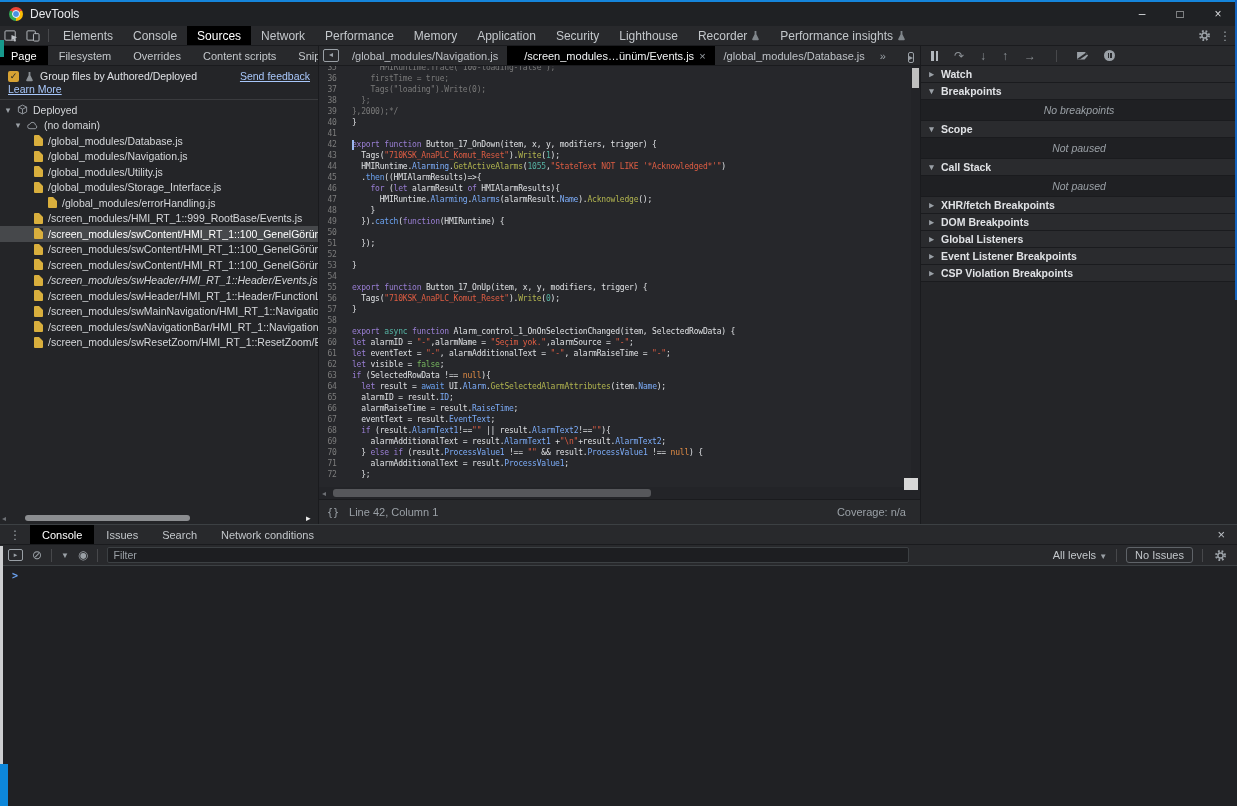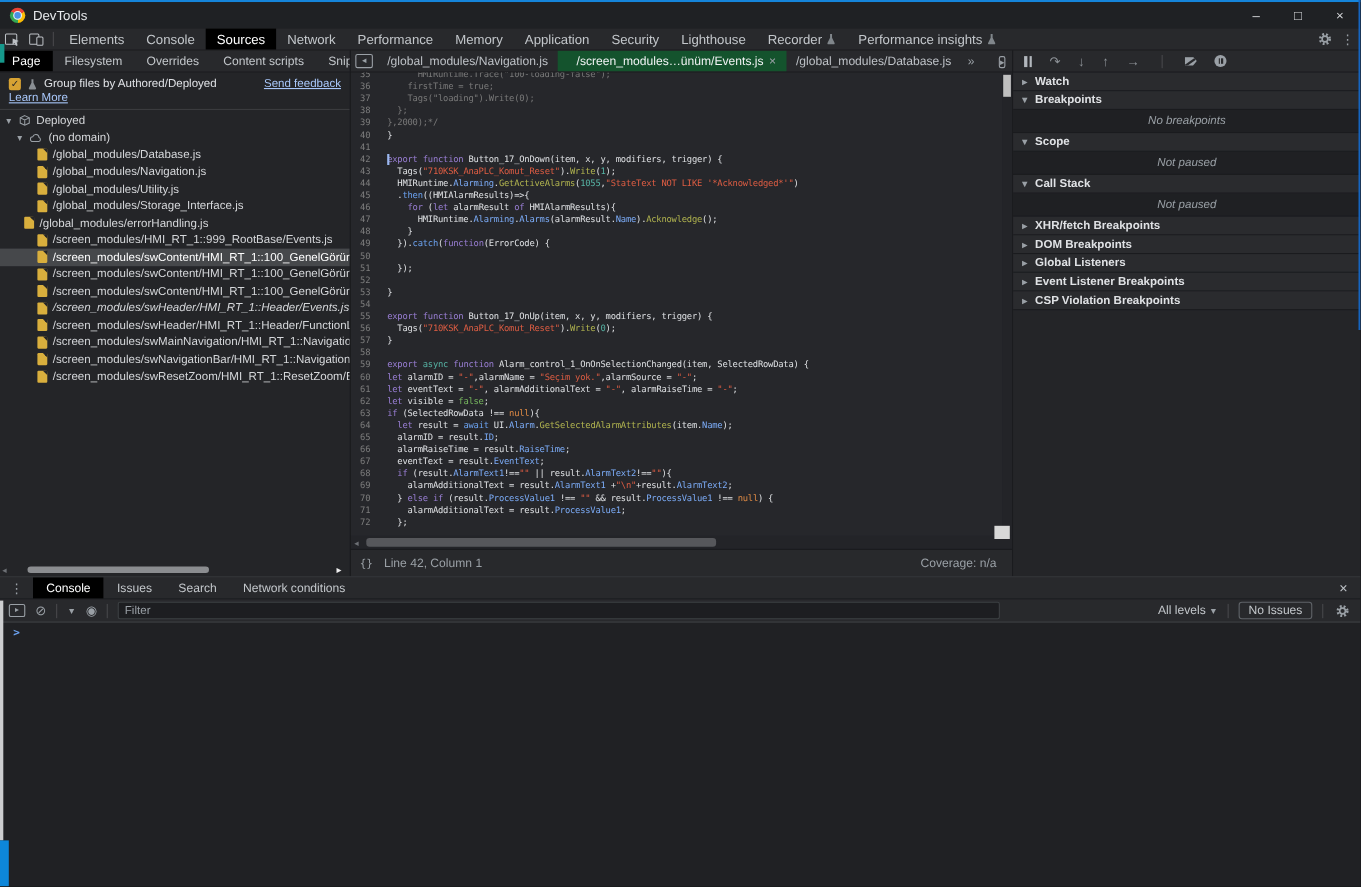--- a/index.html
+++ b/index.html
@@ -25,21 +25,21 @@
   .tb-right{margin-left:auto;display:flex;align-items:center;padding-right:6px;gap:8px;}
   .dots{color:#9aa0a6;font-size:12px;line-height:10px;}
   
   .subrow{background:#28292c;border-bottom:1px solid #1a1b1e;box-sizing:border-box;display:flex;align-items:stretch;overflow:hidden;}
   #nav-tabs{left:0;top:46px;width:318px;height:20px;}
   #editor-tabs{left:319px;top:46px;width:601px;height:20px;}
   #dbg-toolbar{left:921px;top:46px;width:316px;height:20px;display:flex;align-items:center;gap:16px;padding-left:10px;}
   .ptab{display:flex;align-items:center;padding:0 11px;color:#c3c7cb;white-space:nowrap;}
   .ptab.active{background:#000;color:#fff;}
   .etab{display:flex;align-items:center;gap:5px;padding:0 9px;color:#bdc1c6;white-space:nowrap;font-size:11px;}
-  .etab.active{background:#14532d;color:#f1f3f4;padding-left:17px;}
+  .etab.active{background:#000000;color:#f1f3f4;padding-left:17px;}
   .etab .x{color:#9aa0a6;font-size:11px;}
   .panel-toggle{display:flex;align-items:center;justify-content:center;width:24px;flex:none;color:#9aa0a6;}
   .ptbox{width:14px;height:11px;border:1px solid #9aa0a6;border-radius:2px;font-size:8px;line-height:10px;text-align:center;color:#9aa0a6;}
   .overflow-chevron{color:#9aa0a6;align-self:center;padding:0 6px;}
   .show-dbg{position:absolute;right:6px;top:4px;}
   
   .dico{color:#8d9297;font-size:12px;line-height:20px;}
   .pause-ic{display:inline-flex;gap:2px;align-items:center;height:20px;}
   .pause-ic i{display:block;width:2.5px;height:10px;background:#b2b7bd;}
   .bp-deact{position:relative;width:11px;height:8px;background:#9aa0a6;clip-path:polygon(0 0,68% 0,100% 50%,68% 100%,0 100%);}
@@ -299,21 +299,21 @@
             <span class="ficon"></span>
           </span>
           <span>/global_modules/Utility.js</span>
         </div>
         <div class="trow" style="padding-left: 34px;">
           <span style="display: flex;">
             <span class="ficon"></span>
           </span>
           <span>/global_modules/Storage_Interface.js</span>
         </div>
-        <div class="trow" style="padding-left: 22px; text-align: right;">
+        <div class="trow" style="padding-left: 48px; text-align: right;">
           <span style="display: flex;">
             <span class="ficon"></span>
           </span>
           <span>/global_modules/errorHandling.js</span>
         </div>
         <div class="trow" style="padding-left: 34px;">
           <span style="display: flex;">
             <span class="ficon"></span>
           </span>
           <span>/screen_modules/HMI_RT_1::999_RootBase/Events.js</span>
@@ -386,21 +386,21 @@
         <div class="cl"><span class="g">39</span><span class="t"><span class="tk-c">},2000);*/</span></span></div>
         <div class="cl"><span class="g">40</span><span class="t"><span class="tk-pl">}</span></span></div>
         <div class="cl"><span class="g">41</span><span class="t"></span></div>
         <div class="cl"><span class="g">42</span><span class="caret"></span><span class="t"><span class="tk-k">export</span><span class="tk-pl"> </span><span class="tk-k">function</span><span class="tk-pl"> Button_17_OnDown(item, x, y, modifiers, trigger) {</span></span></div>
         <div class="cl"><span class="g">43</span><span class="t"><span class="tk-pl">  Tags(</span><span class="tk-s">"710KSK_AnaPLC_Komut_Reset"</span><span class="tk-pl">).</span><span class="tk-f">Write</span><span class="tk-pl">(</span><span class="tk-num">1</span><span class="tk-pl">);</span></span></div>
         <div class="cl"><span class="g">44</span><span class="t"><span class="tk-pl">  HMIRuntime.</span><span class="tk-p">Alarming</span><span class="tk-pl">.</span><span class="tk-f">GetActiveAlarms</span><span class="tk-pl">(</span><span class="tk-num">1055</span><span class="tk-pl">,</span><span class="tk-s">"StateText NOT LIKE '*Acknowledged*'"</span><span class="tk-pl">)</span></span></div>
         <div class="cl"><span class="g">45</span><span class="t"><span class="tk-pl">  .</span><span class="tk-b">then</span><span class="tk-pl">((HMIAlarmResults)=&gt;{</span></span></div>
         <div class="cl"><span class="g">46</span><span class="t"><span class="tk-pl">    </span><span class="tk-k">for</span><span class="tk-pl"> (</span><span class="tk-k">let</span><span class="tk-pl"> alarmResult </span><span class="tk-k">of</span><span class="tk-pl"> HMIAlarmResults){</span></span></div>
         <div class="cl"><span class="g">47</span><span class="t"><span class="tk-pl">      HMIRuntime.</span><span class="tk-p">Alarming</span><span class="tk-pl">.</span><span class="tk-p">Alarms</span><span class="tk-pl">(alarmResult.</span><span class="tk-p">Name</span><span class="tk-pl">).</span><span class="tk-f">Acknowledge</span><span class="tk-pl">();</span></span></div>
         <div class="cl"><span class="g">48</span><span class="t"><span class="tk-pl">    }</span></span></div>
-        <div class="cl"><span class="g">49</span><span class="t"><span class="tk-pl">  }).</span><span class="tk-b">catch</span><span class="tk-pl">(</span><span class="tk-k">function</span><span class="tk-pl">(ErrorCode) {</span></span></div>
+        <div class="cl"><span class="g">49</span><span class="t"><span class="tk-pl">  }).</span><span class="tk-b">catch</span><span class="tk-pl">(</span><span class="tk-k">function</span><span class="tk-pl">(HMIRuntime) {</span></span></div>
         <div class="cl"><span class="g">50</span><span class="t"></span></div>
         <div class="cl"><span class="g">51</span><span class="t"><span class="tk-pl">  });</span></span></div>
         <div class="cl"><span class="g">52</span><span class="t"></span></div>
         <div class="cl"><span class="g">53</span><span class="t"><span class="tk-pl">}</span></span></div>
         <div class="cl"><span class="g">54</span><span class="t"></span></div>
         <div class="cl"><span class="g">55</span><span class="t"><span class="tk-k">export</span><span class="tk-pl"> </span><span class="tk-k">function</span><span class="tk-pl"> Button_17_OnUp(item, x, y, modifiers, trigger) {</span></span></div>
         <div class="cl"><span class="g">56</span><span class="t"><span class="tk-pl">  Tags(</span><span class="tk-s">"710KSK_AnaPLC_Komut_Reset"</span><span class="tk-pl">).</span><span class="tk-f">Write</span><span class="tk-pl">(</span><span class="tk-num">0</span><span class="tk-pl">);</span></span></div>
         <div class="cl"><span class="g">57</span><span class="t"><span class="tk-pl">}</span></span></div>
         <div class="cl"><span class="g">58</span><span class="t"></span></div>
         <div class="cl"><span class="g">59</span><span class="t"><span class="tk-k">export</span><span class="tk-pl"> </span><span class="tk-num">async</span><span class="tk-pl"> </span><span class="tk-k">function</span><span class="tk-pl"> Alarm_control_1_OnOnSelectionChanged(item, SelectedRowData) {</span></span></div>

